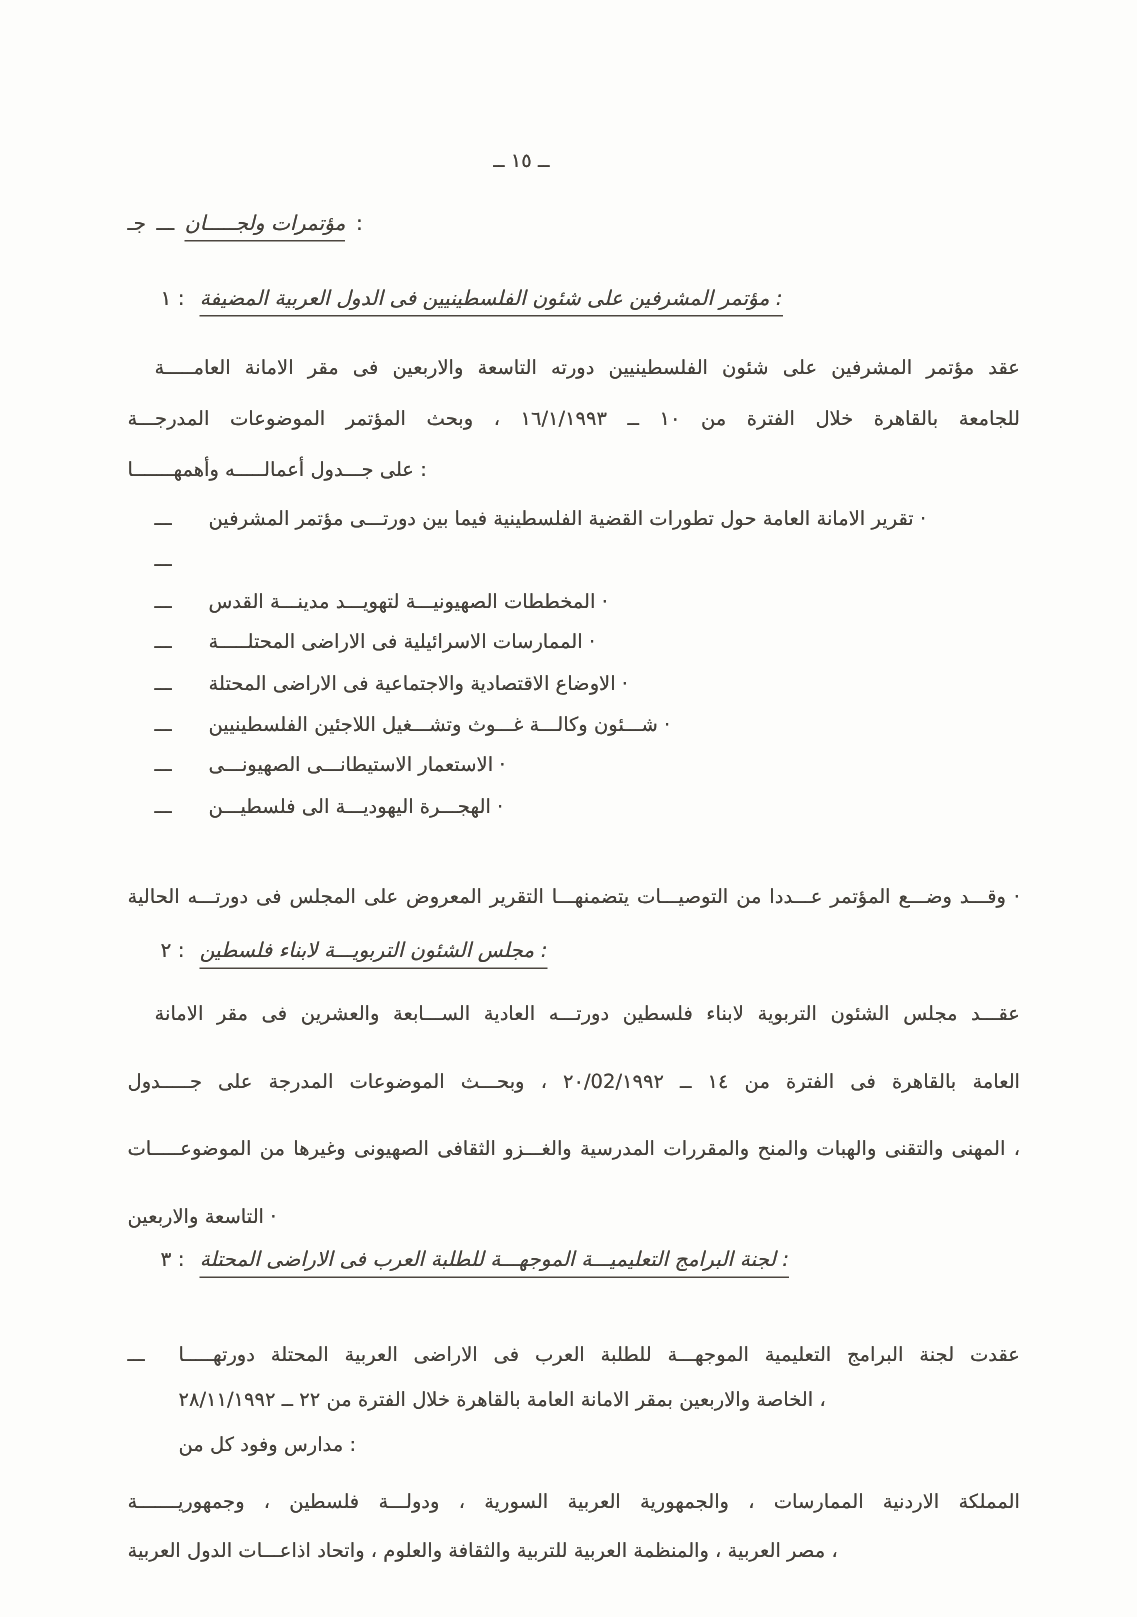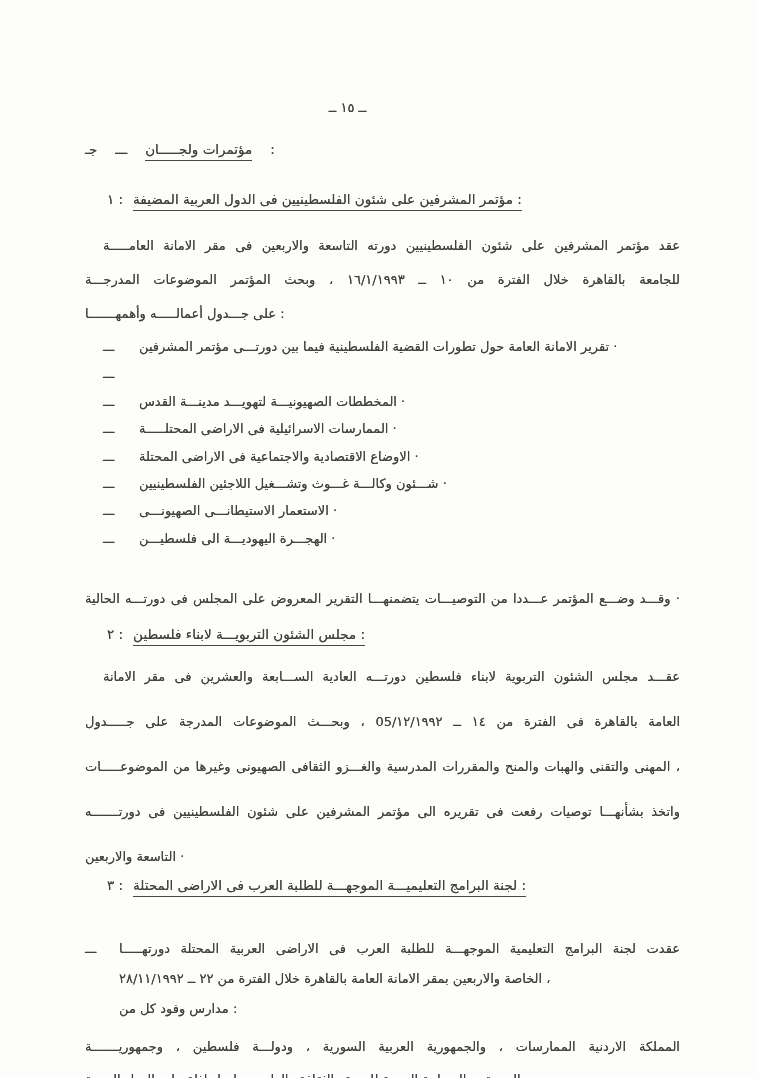--- a/index.html
+++ b/index.html
@@ -19,26 +19,27 @@
     font-size:13px;
   }
   .pageno{
     text-align:center;
     transform:translateX(-35px);
     font-size:13px;
     margin-bottom:26px;
     letter-spacing:1px;
   }
   .heading-c{
-    display:flex;align-items:baseline;gap:18px;
+    display:flex;align-items:baseline;gap:7px;
     margin-bottom:30px;font-size:13.5px;
   }
   .underline{
     border-bottom:1.2px solid #4c463f;
     padding-bottom:3px;
+    font-style:italic;
   }
   .sec-title{
     display:flex;align-items:baseline;gap:10px;
     margin-left:22px;
     font-size:13.5px;
   }
   .sec-title .num{white-space:nowrap;}
   .mb18{margin-bottom:18px;}
   .mb16{margin-bottom:16px;}
   .para .line{line-height:34px;}
@@ -127,23 +128,22 @@
 
   <div class="line full closing">وقـــد وضـــع المؤتمر عـــددا من التوصيـــات يتضمنهـــا التقرير المعروض على المجلس فى دورتـــه الحالية ·</div>
 
   <div class="sec-title sec2-title mb16">
     <span class="num">٢ :</span>
     <span class="underline">مجلس  الشئون  التربويـــة  لابناء  فلسطين :</span>
   </div>
 
   <div class="para2 p2">
     <div class="line full indent">عقـــد مجلس الشئون التربوية لابناء فلسطين دورتـــه العادية الســـابعة والعشرين فى مقر الامانة</div>
-    <div class="line full">العامة بالقاهرة فى الفترة من ١٤ ــ 05/١٢/١٩٩٢ ، وبحـــث الموضوعات المدرجة على جـــــدول</div>
+    <div class="line full">العامة بالقاهرة فى الفترة من ١٤ ــ ٢٠/02/١٩٩٢ ، وبحـــث الموضوعات المدرجة على جـــــدول</div>
     <div class="line full">المهنى والتقنى والهبات والمنح والمقررات المدرسية والغـــزو الثقافى الصهيونى وغيرها من الموضوعـــــات ،</div>
-    <div class="line full">واتخذ بشأنهـــا توصيات رفعت فى تقريره الى مؤتمر المشرفين على شئون الفلسطينيين فى دورتـــــــه</div>
     <div class="line short">التاسعة والاربعين ·</div>
   </div>
 
   <div class="sec-title sec3-title">
     <span class="num">٣ :</span>
     <span class="underline">لجنة البرامج التعليميـــة الموجهـــة للطلبة العرب فى الاراضى المحتلة :</span>
   </div>
 
   <div class="para3 p3">
     <div class="line itemrow">

